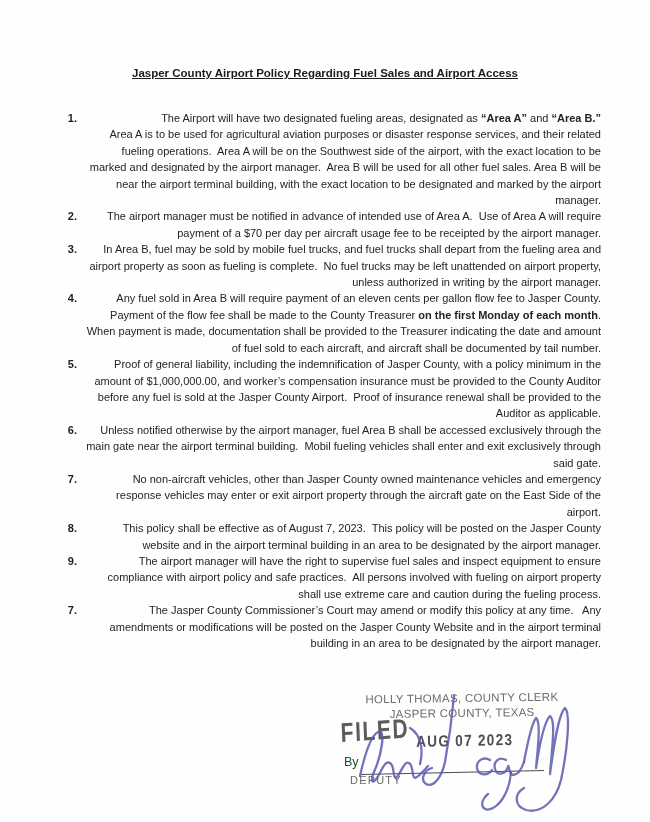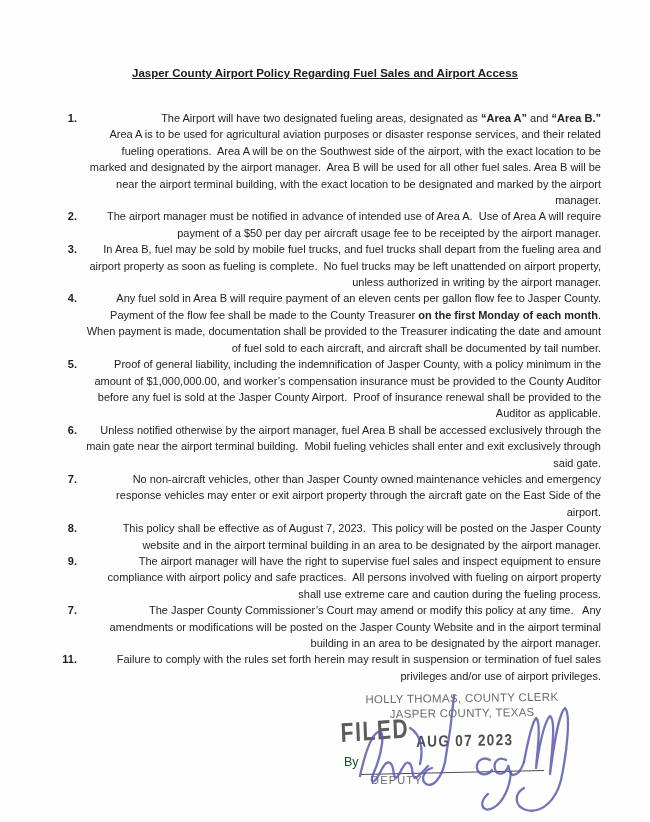--- a/index.html
+++ b/index.html
@@ -82,21 +82,21 @@
   }
   .by-line {
     position:absolute;
     top:772px; left:361px;
     width:183px; height:0;
     border-top:1.6px solid #4c4c4c;
     transform:rotate(-1.2deg);
   }
   .deputy-label {
     position:absolute;
-    top:774px; left:371px;
+    top:774px; left:350px;
     font-size:11px;
     letter-spacing:1.2px;
     color:#6a6a6a;
   }
   .signature {
     position:absolute;
     top:688px; left:330px;
     width:245px; height:132px;
     pointer-events:none;
   }
@@ -116,21 +116,21 @@
   <h1 class="title">Jasper County Airport Policy Regarding Fuel Sales and Airport Access</h1>
 
   <ol class="policy-list" id="policy-list">
       <li class="policy-item">
         <span class="item-number">1.</span>
         <span class="item-text"><span>The Airport will have two designated fueling areas, designated as </span><span class="b">“Area A”</span><span> and </span><span class="b">“Area B.”</span><span>
  Area A is to be used for agricultural aviation purposes or disaster response services, and their related fueling operations.  Area A will be on the Southwest side of the airport, with the exact location to be marked and designated by the airport manager.  Area B will be used for all other fuel sales. Area B will be near the airport terminal building, with the exact location to be designated and marked by the airport manager.</span></span>
       </li>
       <li class="policy-item">
         <span class="item-number">2.</span>
-        <span class="item-text"><span>The airport manager must be notified in advance of intended use of Area A.  Use of Area A will require payment of a $50 per day per aircraft usage fee to be receipted by the airport manager.</span></span>
+        <span class="item-text"><span>The airport manager must be notified in advance of intended use of Area A.  Use of Area A will require payment of a $70 per day per aircraft usage fee to be receipted by the airport manager.</span></span>
       </li>
       <li class="policy-item">
         <span class="item-number">3.</span>
         <span class="item-text"><span> In Area B, fuel may be sold by mobile fuel trucks, and fuel trucks shall depart from the fueling area and airport property as soon as fueling is complete.  No fuel trucks may be left unattended on airport property, unless authorized in writing by the airport manager.</span></span>
       </li>
       <li class="policy-item">
         <span class="item-number">4.</span>
         <span class="item-text"><span>Any fuel sold in Area B will require payment of an eleven cents per gallon flow fee to Jasper County.  Payment of the flow fee shall be made to the County Treasurer </span><span class="b">on the first Monday of each month</span><span>.  When payment is made, documentation shall be provided to the Treasurer indicating the date and amount of fuel sold to each aircraft, and aircraft shall be documented by tail number.</span></span>
       </li>
       <li class="policy-item">
@@ -150,24 +150,20 @@
         <span class="item-text"><span>This policy shall be effective as of August 7, 2023.  This policy will be posted on the Jasper County website and in the airport terminal building in an area to be designated by the airport manager.</span></span>
       </li>
       <li class="policy-item">
         <span class="item-number">9.</span>
         <span class="item-text"><span>The airport manager will have the right to supervise fuel sales and inspect equipment to ensure compliance with airport policy and safe practices.  All persons involved with fueling on airport property shall use extreme care and caution during the fueling process.</span></span>
       </li>
       <li class="policy-item">
         <span class="item-number">7.</span>
         <span class="item-text"><span>The Jasper County Commissioner’s Court may amend or modify this policy at any time.   Any amendments or modifications will be posted on the Jasper County Website and in the airport terminal building in an area to be designated by the airport manager.</span></span>
       </li>
-      <li class="policy-item">
-        <span class="item-number">11.</span>
-        <span class="item-text"><span>Failure to comply with the rules set forth herein may result in suspension or termination of fuel sales privileges and/or use of airport privileges.</span></span>
-      </li>
     </ol>
 
   <div class="clerk-stamp">
     <div>HOLLY THOMAS, COUNTY CLERK</div>
     <div>JASPER COUNTY, TEXAS</div>
   </div>
 
   <div class="filed-word">FILED</div>
   <div class="filed-date">AUG 07 2023</div>
 

